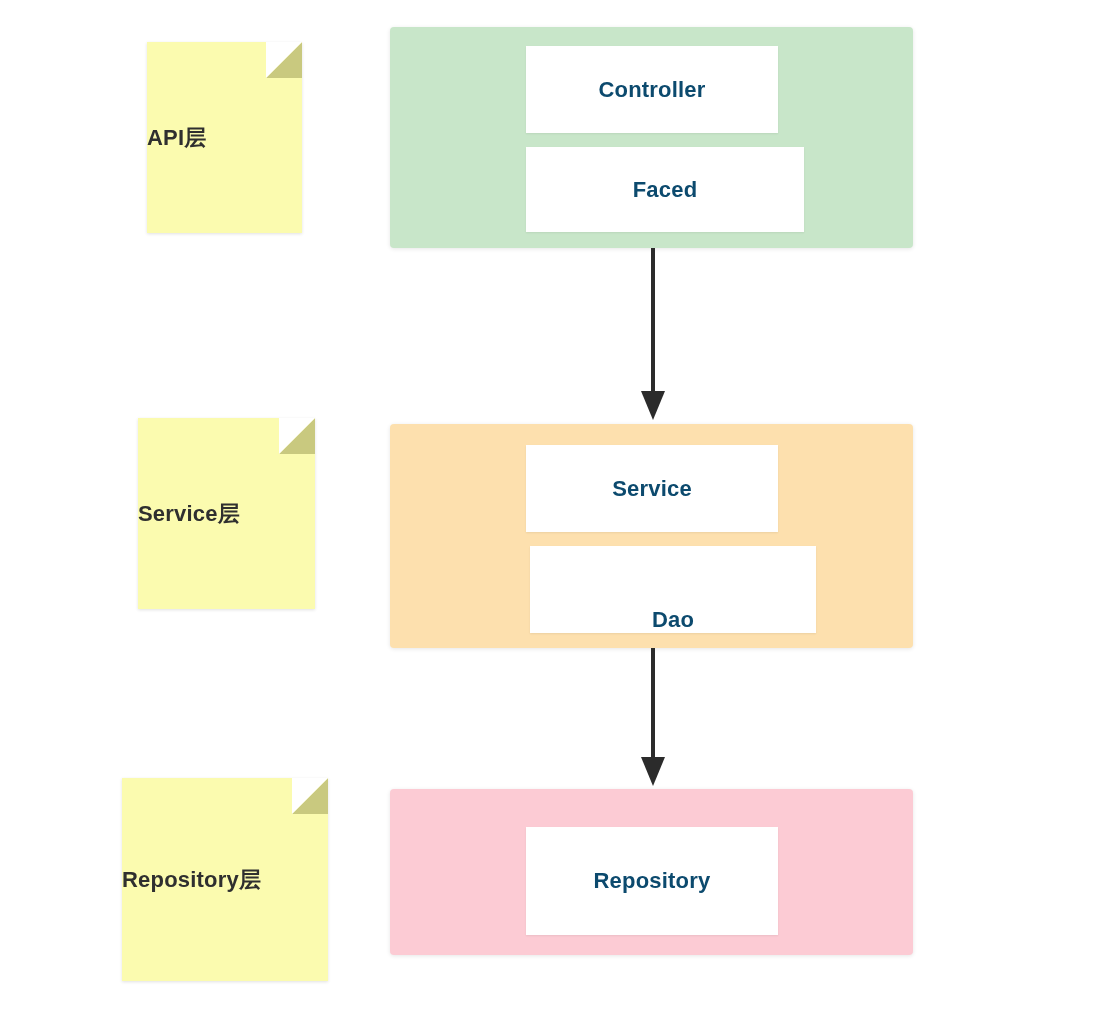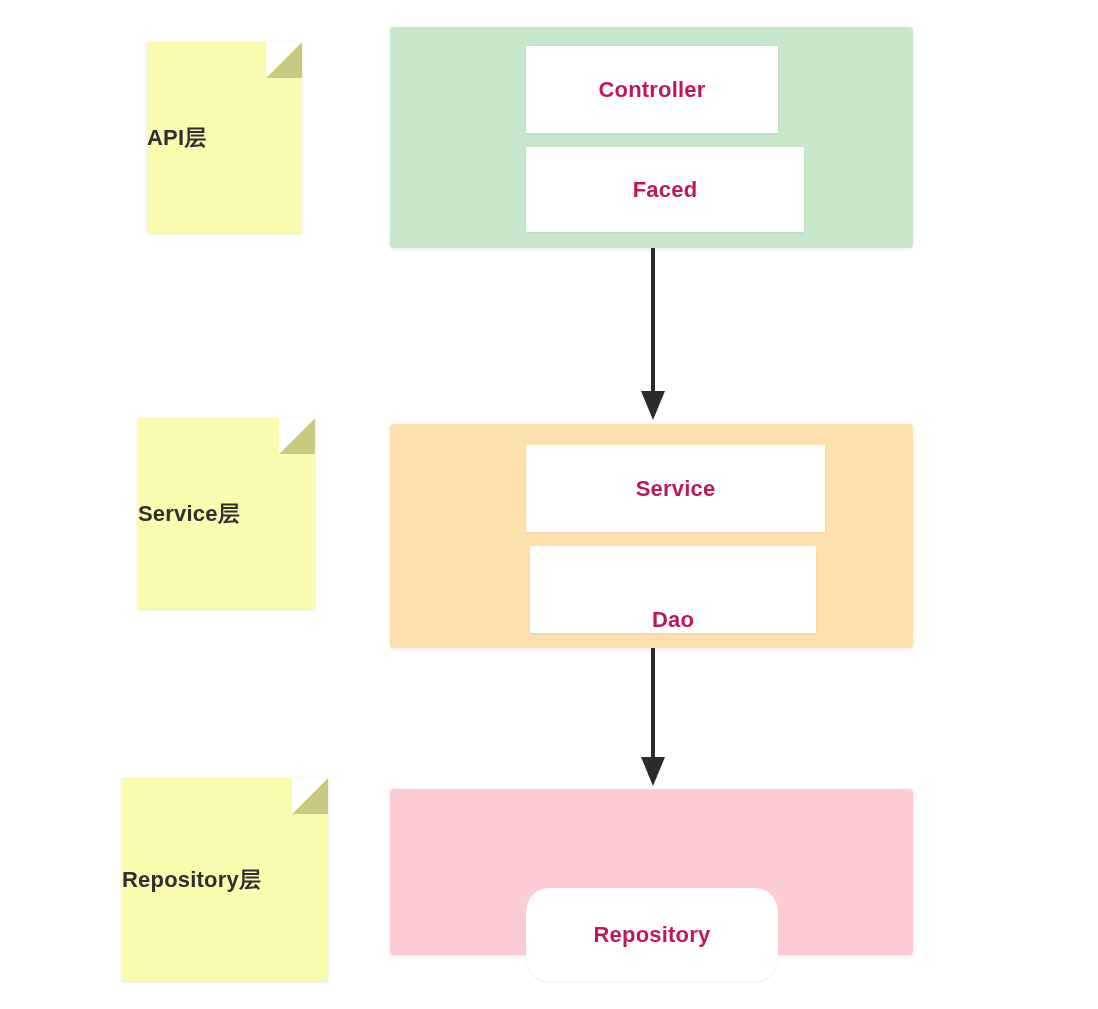--- a/index.html
+++ b/index.html
@@ -76,21 +76,21 @@
     position: absolute;
     background: #ffffff;
     display: flex;
     align-items: center;
     justify-content: center;
     box-shadow: 0 1px 2px rgba(0,0,0,0.07);
   }
   .component-label {
     font-size: 22px;
     font-weight: bold;
-    color: #be185d;
+    color: #0c4a6e;
     letter-spacing: 0.2px;
     white-space: nowrap;
   }
 
   
   .arrow-svg {
     position: absolute;
     overflow: visible;
   }
 </style>
@@ -121,38 +121,38 @@
   </svg>
 
   <div class="note" style="left:138px; top:418px; width:177px; height:191px;">
     <span class="fold"></span>
     <span class="fold-cut"></span>
     <span class="note-label">Service层</span>
   </div>
 
   <div class="layer orange" style="left:390px; top:424px; width:523px; height:224px;"></div>
 
-  <div class="component" style="left:526px; top:445px; width:299px; height:87px;">
+  <div class="component" style="left:526px; top:445px; width:252px; height:87px;">
     <span class="component-label">Service</span>
   </div>
 
   <div class="component" style="left:530px; top:546px; width:286px; height:87px;align-items:flex-end;">
     <span class="component-label">Dao</span>
   </div>
 
   <svg class="arrow-svg" style="left:635px; top:648px;" width="36" height="142" viewBox="0 0 36 142">
     <line x1="18" y1="0" x2="18" y2="118" stroke="#2b2b2b" stroke-width="4"></line>
     <polygon points="18,138 6,109 30,109" fill="#2b2b2b"></polygon>
   </svg>
 
   <div class="note" style="left:122px; top:778px; width:206px; height:203px;">
     <span class="fold"></span>
     <span class="fold-cut"></span>
     <span class="note-label">Repository层</span>
   </div>
 
   <div class="layer pink" style="left:390px; top:789px; width:523px; height:166px;"></div>
 
-  <div class="component" style="left:526px; top:888px; width:252px; height:93px;border-radius:23px;">
+  <div class="component" style="left:526px; top:827px; width:252px; height:108px;">
     <span class="component-label">Repository</span>
   </div>
 
 </div>
 
 </body></html>

